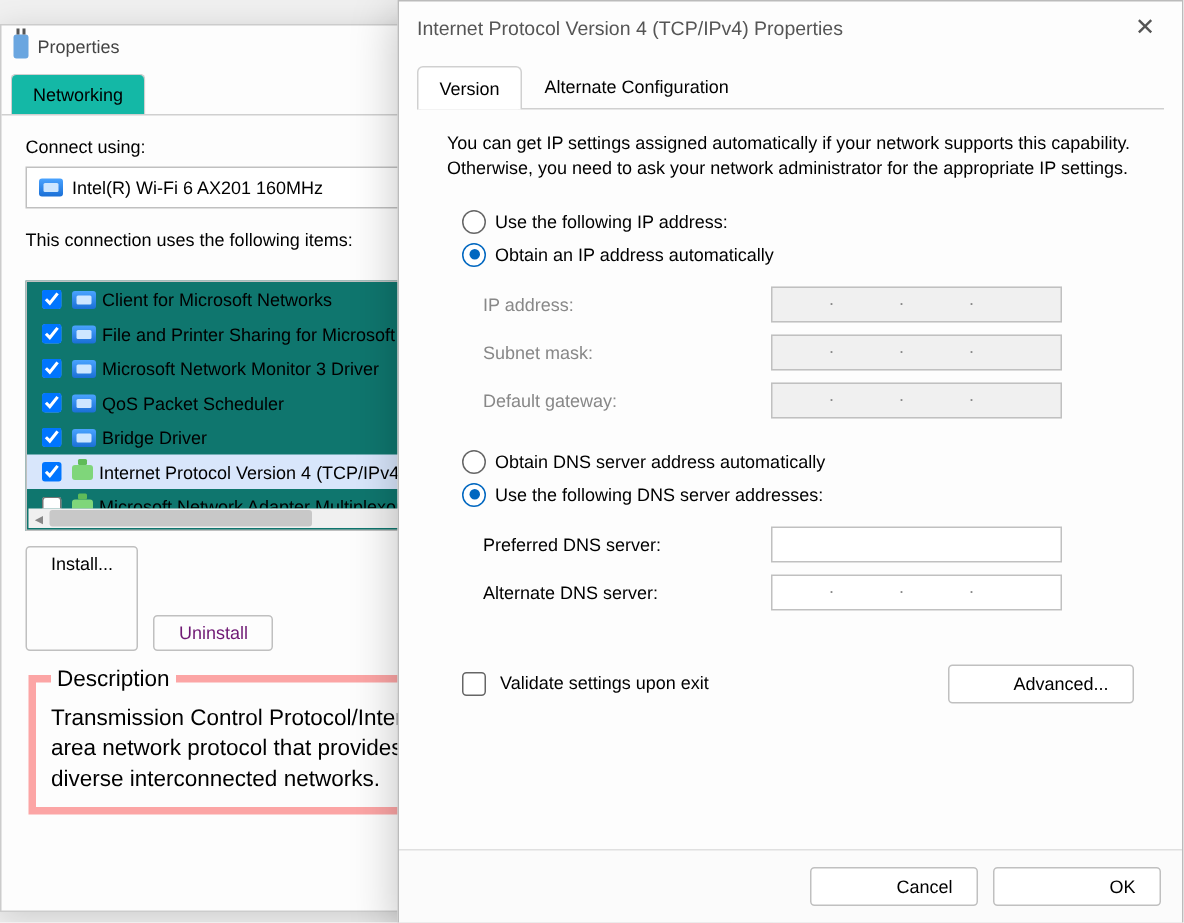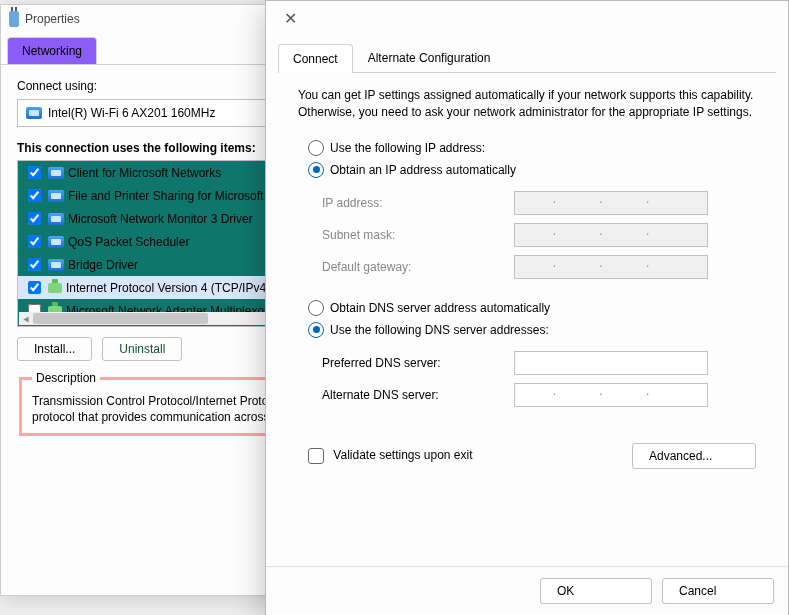--- a/index.html
+++ b/index.html
@@ -9,21 +9,21 @@
     background: #f0f0f0;
     color: #000;
     width: 789px;
     height: 615px;
     overflow: hidden;
     position: relative;
   }
   
   .back-window {
     position: absolute;
-    left: 0; top: 4px;
+    left: 0; top: 16px;
     width: 500px;
     height: 590px;
     background: #fdfdfd;
     border: 1px solid #ccc;
     box-shadow: 0 4px 20px rgba(0,0,0,0.15);
   }
   .back-title {
     height: 28px;
     display: flex;
     align-items: center;
@@ -38,40 +38,40 @@
     border-bottom: 1px solid #d0d0d0;
   }
   .tab {
     padding: 6px 14px;
     font-size: 12px;
     border: 1px solid transparent;
     border-bottom: none;
     cursor: pointer;
   }
   .tab.active {
-    background: #8b5cf6;
+    background: #14b8a6;
     border-color: #d0d0d0;
     border-radius: 4px 4px 0 0;
     position: relative;
     z-index: 2;
   }
   .back-body {
     padding: 14px 16px;
   }
   .connect-label { margin-bottom: 6px; }
   .adapter-box {
     border: 1px solid #c0c0c0;
     background: #fff;
     padding: 6px 8px;
     display: flex;
     align-items: center;
     gap: 6px;
     margin-bottom: 14px;
   }
-  .items-label { margin-bottom: 5px; font-weight: bold; }
+  .items-label { margin-bottom: 20px; }
   .items-box {
     border: 1px solid #c0c0c0;
     background: #0f766e;
     height: 165px;
     overflow: auto;
     margin-bottom: 10px;
   }
   .item-row {
     display: flex;
     align-items: center;
@@ -82,25 +82,25 @@
   .item-row.selected { background: #d8e6fb; }
   .btn-row { display: flex; gap: 10px; margin-bottom: 10px; }
   .btn {
     background: #fdfdfd;
     border: 1px solid #c0c0c0;
     border-radius: 3px;
     padding: 4px 16px;
     font-size: 12px;
     cursor: pointer;
   }
-  .btn.disabled { color: #14532d; }
+  .btn.disabled { color: #701a75; margin-top: 46px; }
   fieldset.desc {
-    border: 3px solid #fca5a5;
+    border: 5px solid #fca5a5;
     padding: 8px 10px;
-    font-size: 12px;
+    font-size: 15px;
   }
   fieldset.desc legend { padding: 0 4px; }
   .desc-text { line-height: 1.35; }
   
   .front-window {
     position: absolute;
     left: 265px; top: 0;
     width: 522px;
     height: 614px;
     background: #fdfdfd;
@@ -214,21 +214,21 @@
     background: #fbfbfb;
   }
   .footer-btn {
     min-width: 78px;
     padding: 5px 16px;
     background: #fff;
     border: 1px solid #c0c0c0;
     border-radius: 3px;
     font-size: 12px;
     cursor: pointer;
-    text-align: left;
+    text-align: right;
   }
   
   .icon-nic {
     width: 16px; height: 12px;
     background: linear-gradient(#4aa3ff,#1a6fd6);
     border-radius: 2px;
     display: inline-block;
     position: relative;
   }
   .icon-nic::after{
@@ -344,25 +344,26 @@
     </div>
     <fieldset class="desc">
       <legend>Description</legend>
       <div class="desc-text">Transmission Control Protocol/Internet Protocol. The default wide area network protocol that provides communication across diverse interconnected networks.</div>
     </fieldset>
   </div>
 </div>
 
 <div class="front-window">
   <div class="front-title">
+    <span>Internet Protocol Version 4 (TCP/IPv4) Properties</span>
     <span class="close-x">✕</span>
   </div>
   <div class="front-tab-area">
     <div class="front-tabs">
-      <div class="front-tab active">Connect</div>
+      <div class="front-tab active">Version</div>
       <div class="front-tab">Alternate Configuration</div>
     </div>
     <div class="front-body">
       <div class="info-text">You can get IP settings assigned automatically if your network supports this capability. Otherwise, you need to ask your network administrator for the appropriate IP settings.</div>
 
       <div class="radio-group">
         <div class="radio-row">
           <span class="radio"></span>
           <span>Use the following IP address:</span>
         </div>
@@ -408,16 +409,16 @@
       <div class="validate-row">
         <label>
           <span class="checkbox"></span>
           <span style="margin-left:6px;">Validate settings upon exit</span>
         </label>
         <div class="footer-btn" style="min-width:90px;">Advanced...</div>
       </div>
     </div>
   </div>
   <div class="front-footer">
+    <div class="footer-btn">Cancel</div>
     <div class="footer-btn">OK</div>
-    <div class="footer-btn">Cancel</div>
   </div>
 </div>
 
 </body></html>

